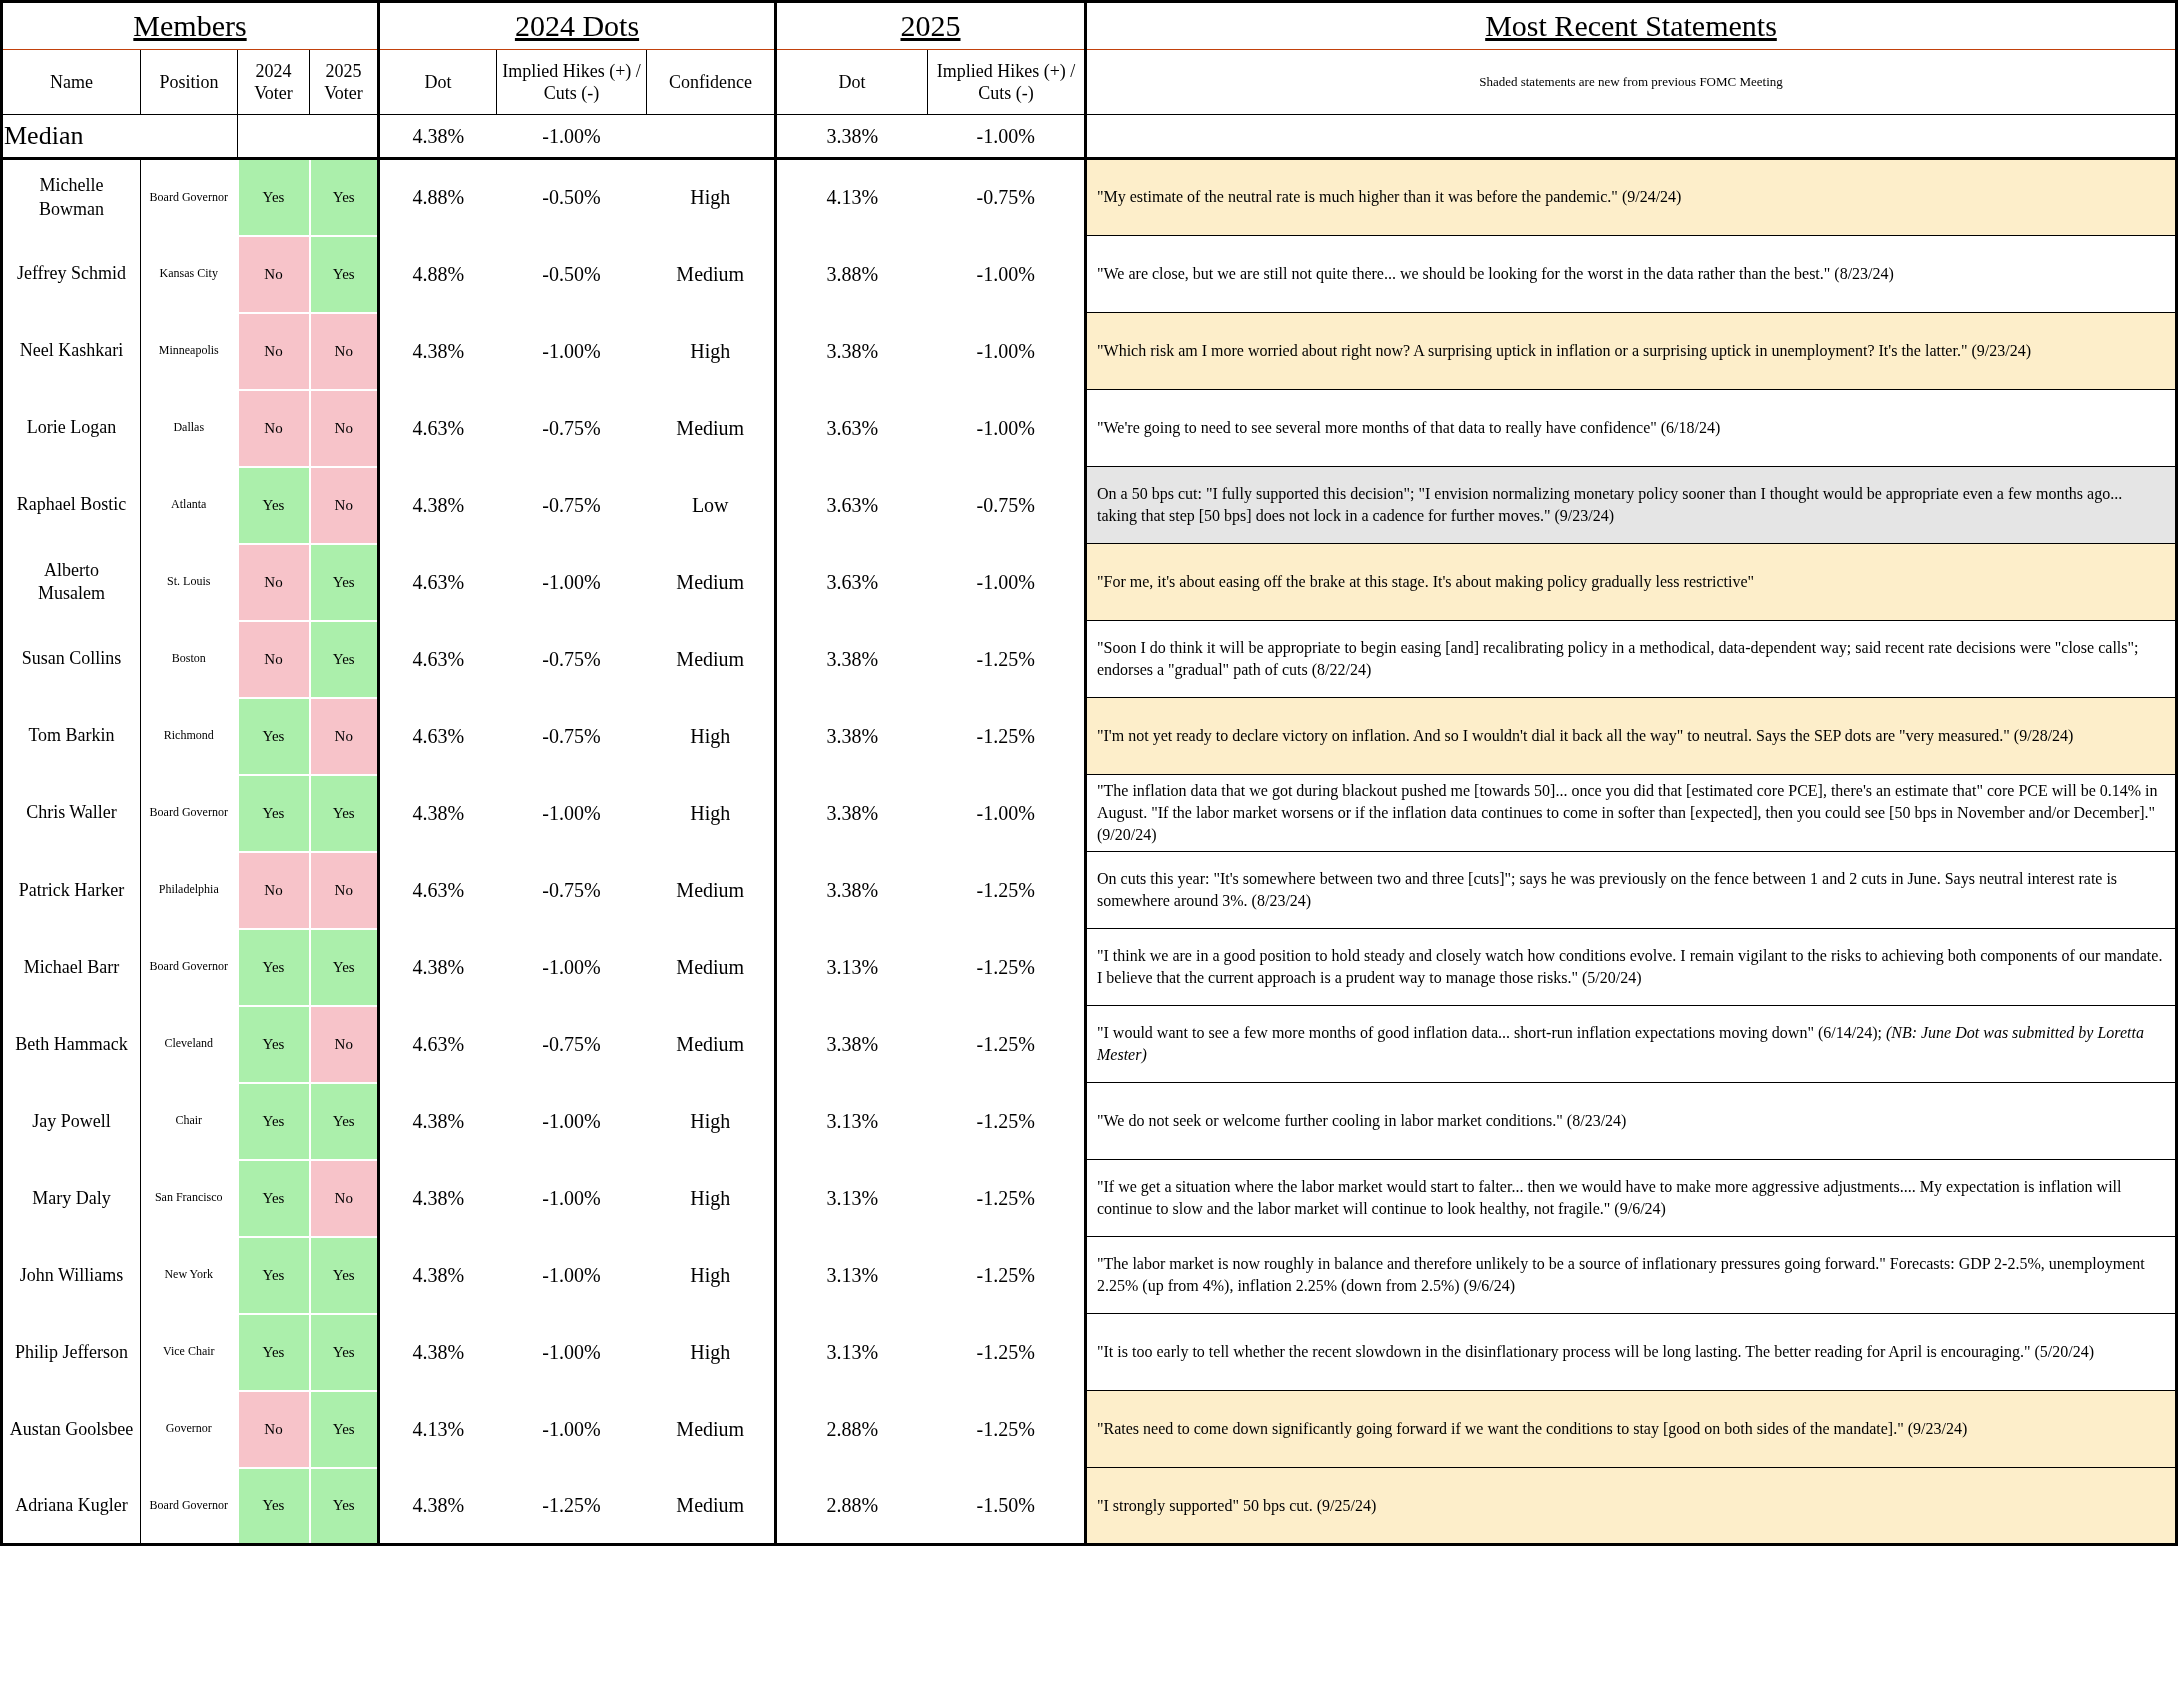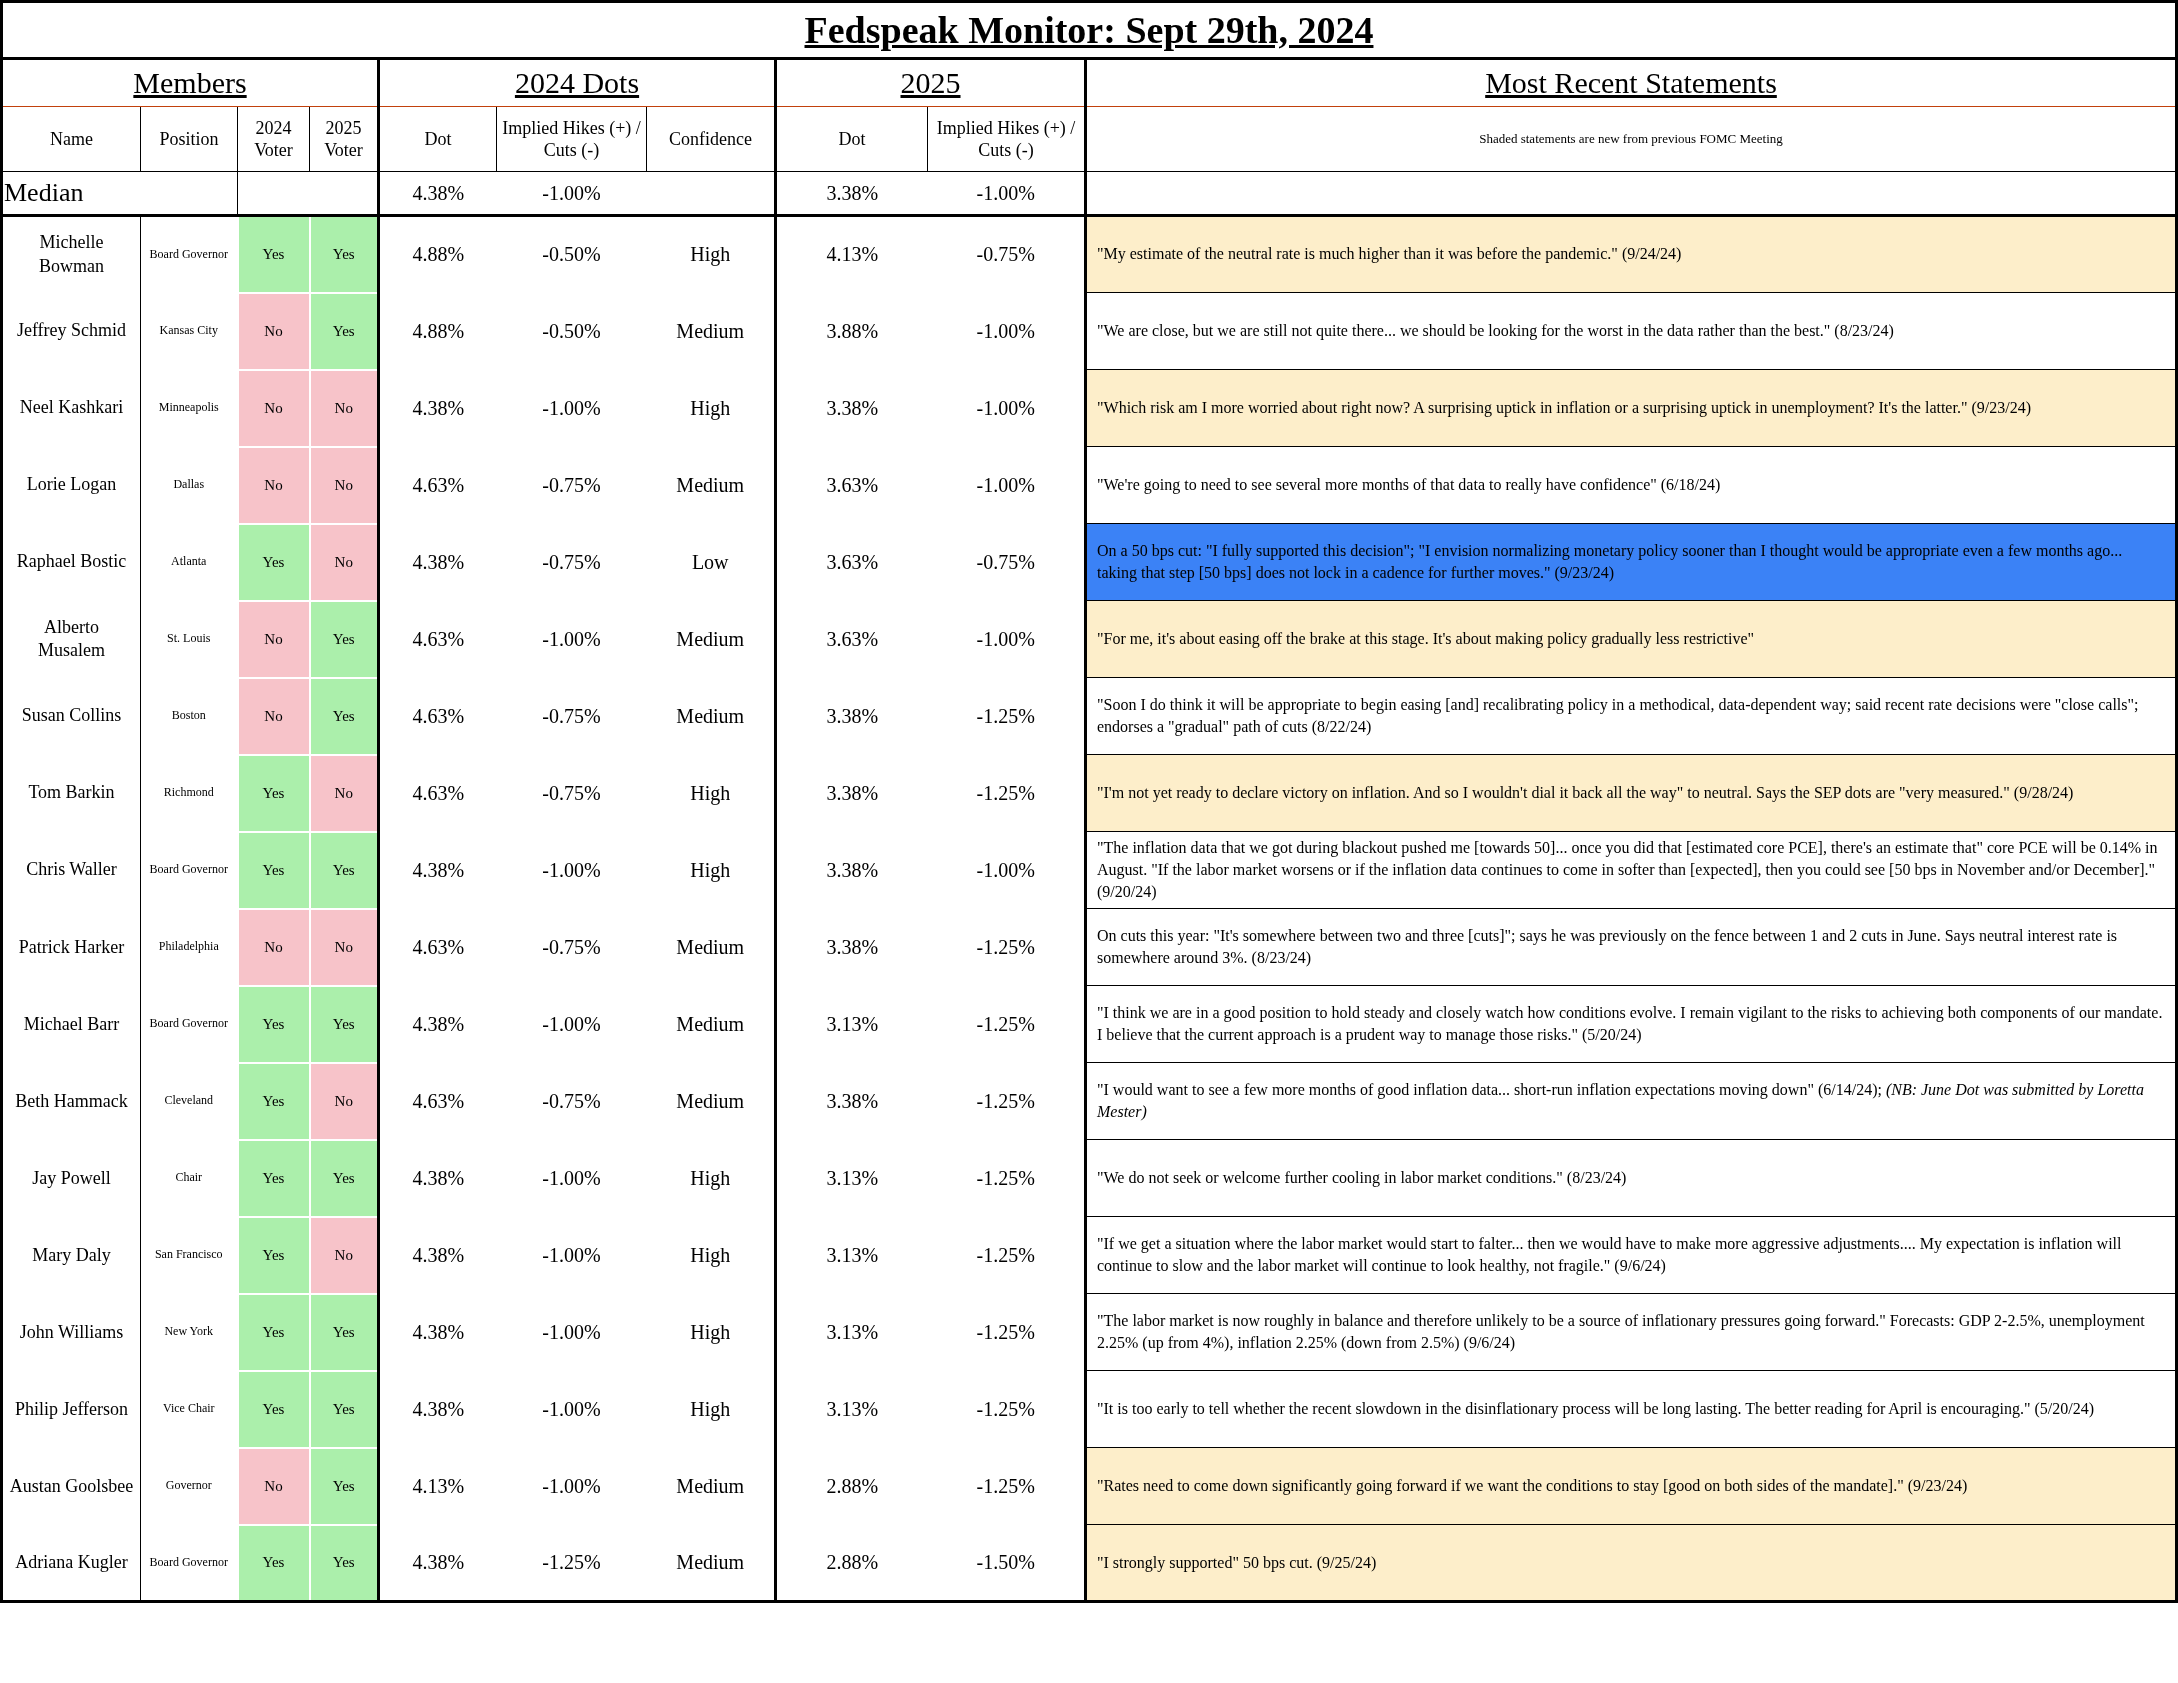--- a/index.html
+++ b/index.html
@@ -44,23 +44,20 @@
       <col style="width:72px">
       <col style="width:69px">
     <col style="width:118px">
       <col style="width:150px">
       <col style="width:129px">
     <col style="width:152px">
       <col style="width:158px">
       <col>
   </colgroup>
   <thead>
-    <tr class="title-row">
-      <th colspan="10">Fedspeak Monitor: Sept 29th, 2024</th>
-    </tr>
     <tr class="group-row">
       <th colspan="4">Members</th>
       <th colspan="3" class="sec-l">2024 Dots</th>
       <th colspan="2" class="sec-l">2025</th>
       <th class="sec-l">Most Recent Statements</th>
     </tr>
     <tr class="col-row">
       <th>Name</th>
       <th>Position</th>
       <th>2024 Voter</th>
@@ -137,21 +134,21 @@
       <tr>
         <td class="name-cell">Raphael Bostic</td>
         <td class="pos-cell">Atlanta</td>
         <td class="voter-cell" style="background: rgb(171, 239, 171);">Yes</td>
         <td class="voter-cell" style="background: rgb(247, 195, 201);">No</td>
         <td class="num-cell sec-l">4.38%</td>
         <td class="num-cell">-0.75%</td>
         <td class="conf-cell">Low</td>
         <td class="num-cell sec-l">3.63%</td>
         <td class="num-cell">-0.75%</td>
-        <td class="statement-cell" style="background: #3b82f6;">On a 50 bps cut: "I fully supported this decision"; "I envision normalizing monetary policy sooner than I thought would be appropriate even a few months ago... taking that step [50 bps] does not lock in a cadence for further moves." (9/23/24)</td>
+        <td class="statement-cell" style="background: #e5e5e5;">On a 50 bps cut: "I fully supported this decision"; "I envision normalizing monetary policy sooner than I thought would be appropriate even a few months ago... taking that step [50 bps] does not lock in a cadence for further moves." (9/23/24)</td>
       </tr>
       <tr>
         <td class="name-cell">Alberto Musalem</td>
         <td class="pos-cell">St. Louis</td>
         <td class="voter-cell" style="background: rgb(247, 195, 201);">No</td>
         <td class="voter-cell" style="background: rgb(171, 239, 171);">Yes</td>
         <td class="num-cell sec-l">4.63%</td>
         <td class="num-cell">-1.00%</td>
         <td class="conf-cell">Medium</td>
         <td class="num-cell sec-l">3.63%</td>

